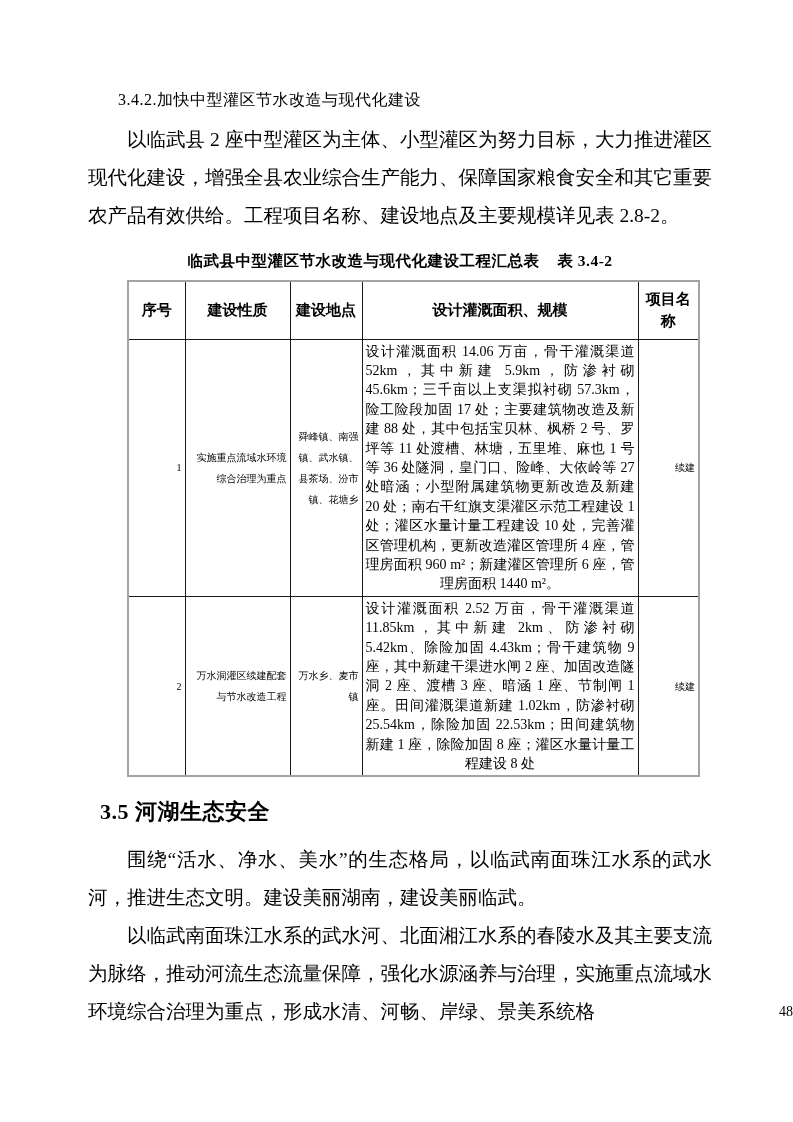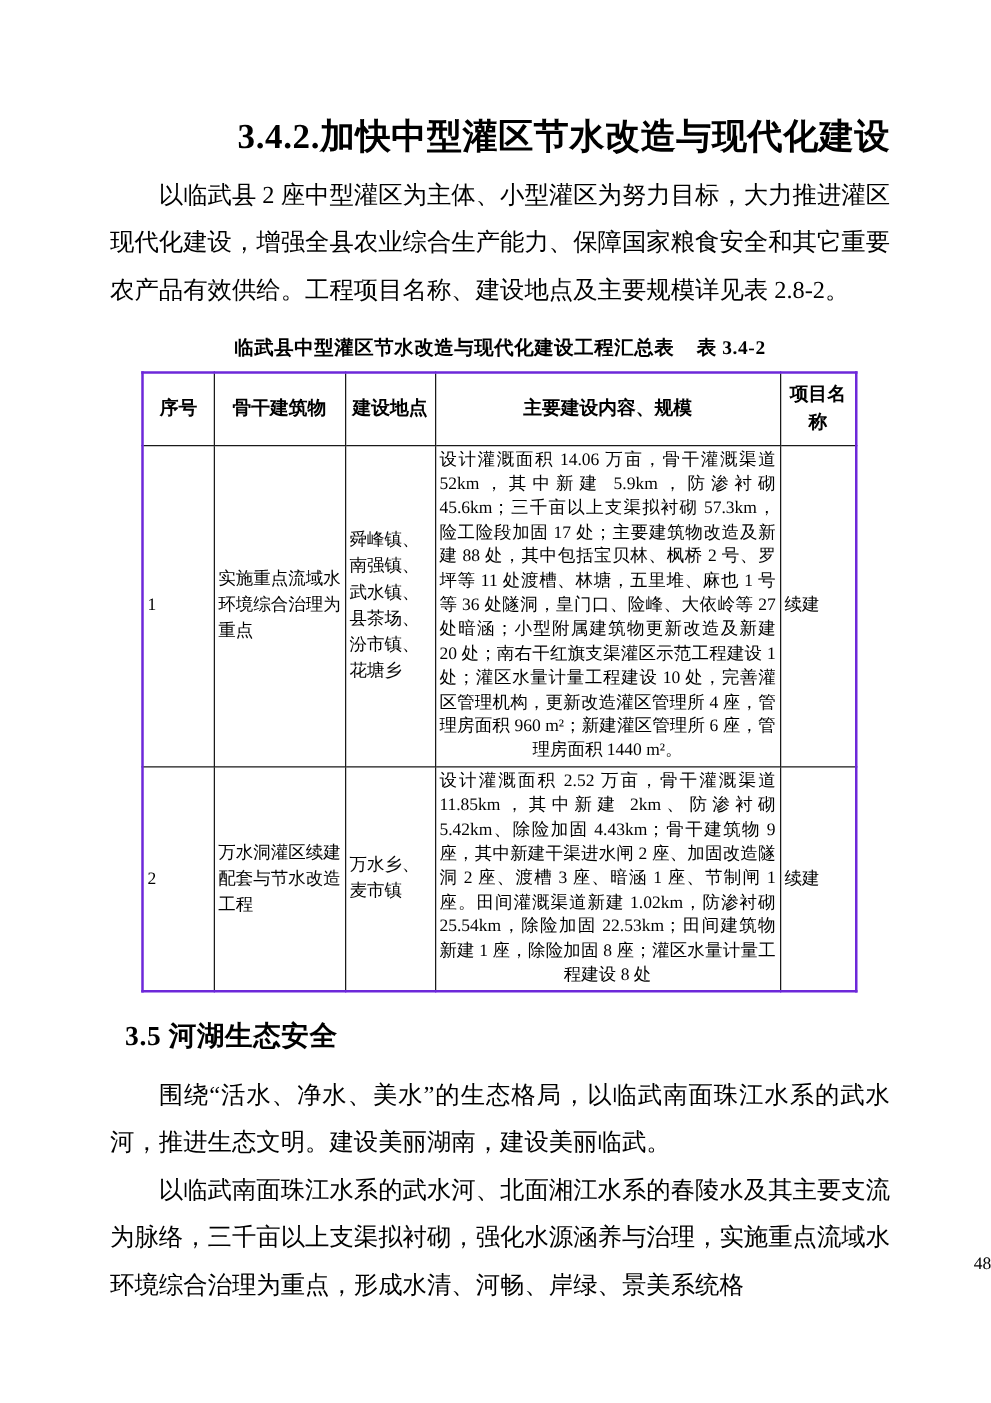--- a/index.html
+++ b/index.html
@@ -17,25 +17,24 @@
     overflow: hidden;
     box-sizing: border-box;
   }
   .content {
     position: absolute;
     left: 88px;
     top: 90px;
     width: 624px;
   }
   .section-heading {
-    font-size: 28px;
-    font-weight: bold;
+    font-size: 16px;
+    font-weight: normal;
     margin: 0 0 10px 30px;
     letter-spacing: 0.5px;
-    text-align: right;
   }
   .body-para {
     font-size: 19.5px;
     line-height: 38px;
     text-align: justify;
     text-indent: 2em;
     margin: 0;
   }
   .table-title {
     font-size: 15.5px;
@@ -43,41 +42,41 @@
     text-align: center;
     margin: 16px 0 8px 0;
     letter-spacing: 0.5px;
   }
   .table-title .ref {
     margin-left: 18px;
   }
   table.summary {
     border-collapse: collapse;
     table-layout: fixed;
-    margin-left: 25px;
+    margin-left: 39px;
     width: 571px;
-    border: 2px solid #6d28d9;
+    border: 2px solid #a3a3a3;
   }
   table.summary th,
   table.summary td {
     border: 1px solid #1a1a1a;
     box-sizing: border-box;
     padding: 2px 3px;
   }
   table.summary th {
     font-size: 15px;
     font-weight: bold;
     text-align: center;
     vertical-align: middle;
     height: 58px;
     line-height: 22px;
   }
   td.cell-center {
-    font-size: 14px;
-    text-align: left;
+    font-size: 10px;
+    text-align: right;
     vertical-align: middle;
     line-height: 21px;
   }
   td.cell-content {
     font-size: 14px;
     line-height: 19.4px;
     text-align: justify;
     text-align-last: center;
     vertical-align: middle;
     padding: 4px 5px;
@@ -117,23 +116,23 @@
       <colgroup>
         <col style="width:57px">
         <col style="width:105px">
         <col style="width:72px">
         <col style="width:276px">
         <col style="width:61px">
       </colgroup>
       <thead>
         <tr>
           <th>序号</th>
-          <th>骨干建筑物</th>
+          <th>建设性质</th>
           <th>建设地点</th>
-          <th>主要建设内容、规模</th>
+          <th>设计灌溉面积、规模</th>
           <th>项目名称</th>
         </tr>
       </thead>
       <tbody>
         <tr class="row-1">
           <td class="cell-center">1</td>
           <td class="cell-center">实施重点流域水环境综合治理为重点</td>
           <td class="cell-center">舜峰镇、南强镇、武水镇、县茶场、汾市镇、花塘乡</td>
           <td class="cell-content">设计灌溉面积 14.06 万亩，骨干灌溉渠道 52km，其中新建 5.9km，防渗衬砌 45.6km；三千亩以上支渠拟衬砌 57.3km，险工险段加固 17 处；主要建筑物改造及新建 88 处，其中包括宝贝林、枫桥 2 号、罗坪等 11 处渡槽、林塘，五里堆、麻也 1 号等 36 处隧洞，皇门口、险峰、大依岭等 27 处暗涵；小型附属建筑物更新改造及新建 20 处；南右干红旗支渠灌区示范工程建设 1 处；灌区水量计量工程建设 10 处，完善灌区管理机构，更新改造灌区管理所 4 座，管理房面积 960 m²；新建灌区管理所 6 座，管理房面积 1440 m²。</td>
           <td class="cell-center">续建</td>
@@ -145,18 +144,18 @@
           <td class="cell-content">设计灌溉面积 2.52 万亩，骨干灌溉渠道 11.85km，其中新建 2km、防渗衬砌 5.42km、除险加固 4.43km；骨干建筑物 9 座，其中新建干渠进水闸 2 座、加固改造隧洞 2 座、渡槽 3 座、暗涵 1 座、节制闸 1 座。田间灌溉渠道新建 1.02km，防渗衬砌 25.54km，除险加固 22.53km；田间建筑物新建 1 座，除险加固 8 座；灌区水量计量工程建设 8 处</td>
           <td class="cell-center">续建</td>
         </tr>
       </tbody>
     </table>
 
     <h2 class="h35">3.5 河湖生态安全</h2>
 
     <p class="body-para">围绕“活水、净水、美水”的生态格局，以临武南面珠江水系的武水河，推进生态文明。建设美丽湖南，建设美丽临武。</p>
 
-    <p class="body-para">以临武南面珠江水系的武水河、北面湘江水系的春陵水及其主要支流为脉络，三千亩以上支渠拟衬砌，强化水源涵养与治理，实施重点流域水环境综合治理为重点，形成水清、河畅、岸绿、景美系统格</p>
+    <p class="body-para">以临武南面珠江水系的武水河、北面湘江水系的春陵水及其主要支流为脉络，推动河流生态流量保障，强化水源涵养与治理，实施重点流域水环境综合治理为重点，形成水清、河畅、岸绿、景美系统格</p>
 
   </div>
 
   <div class="page-number">48</div>
 </div>
 
 </body></html>

